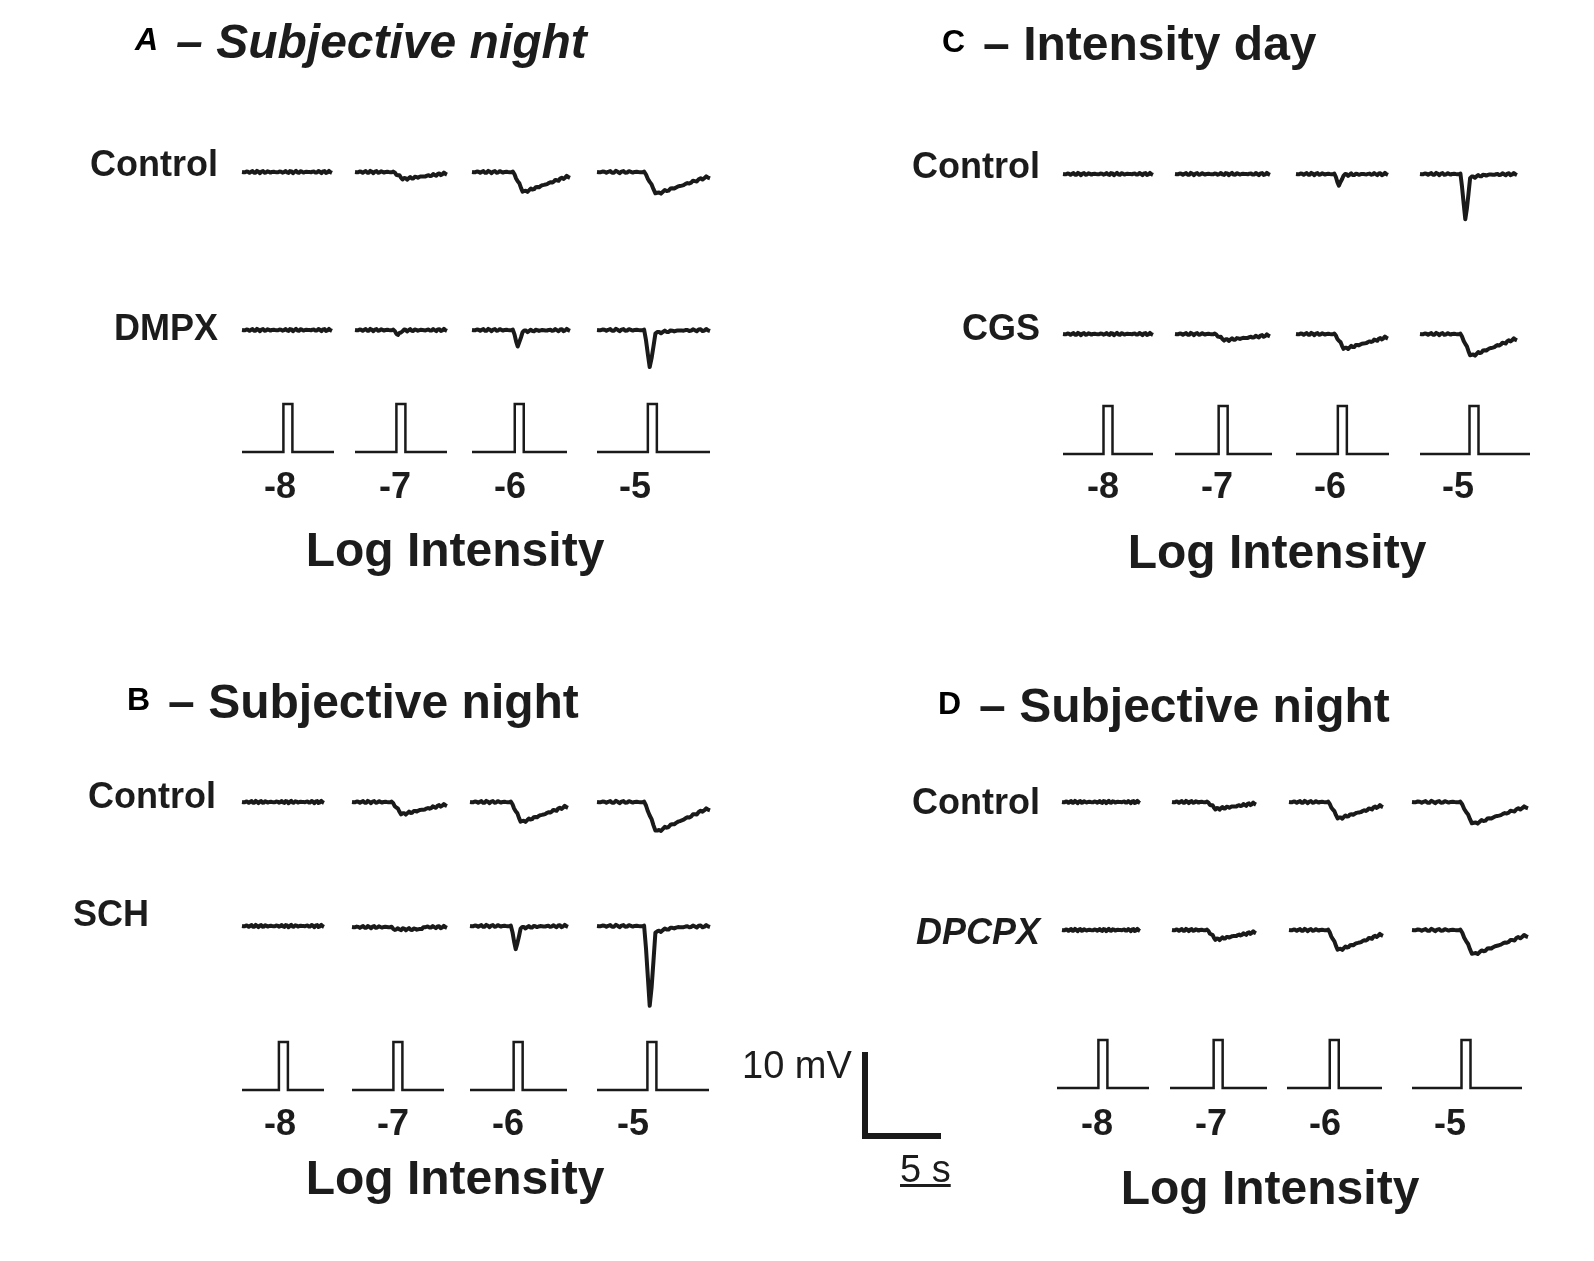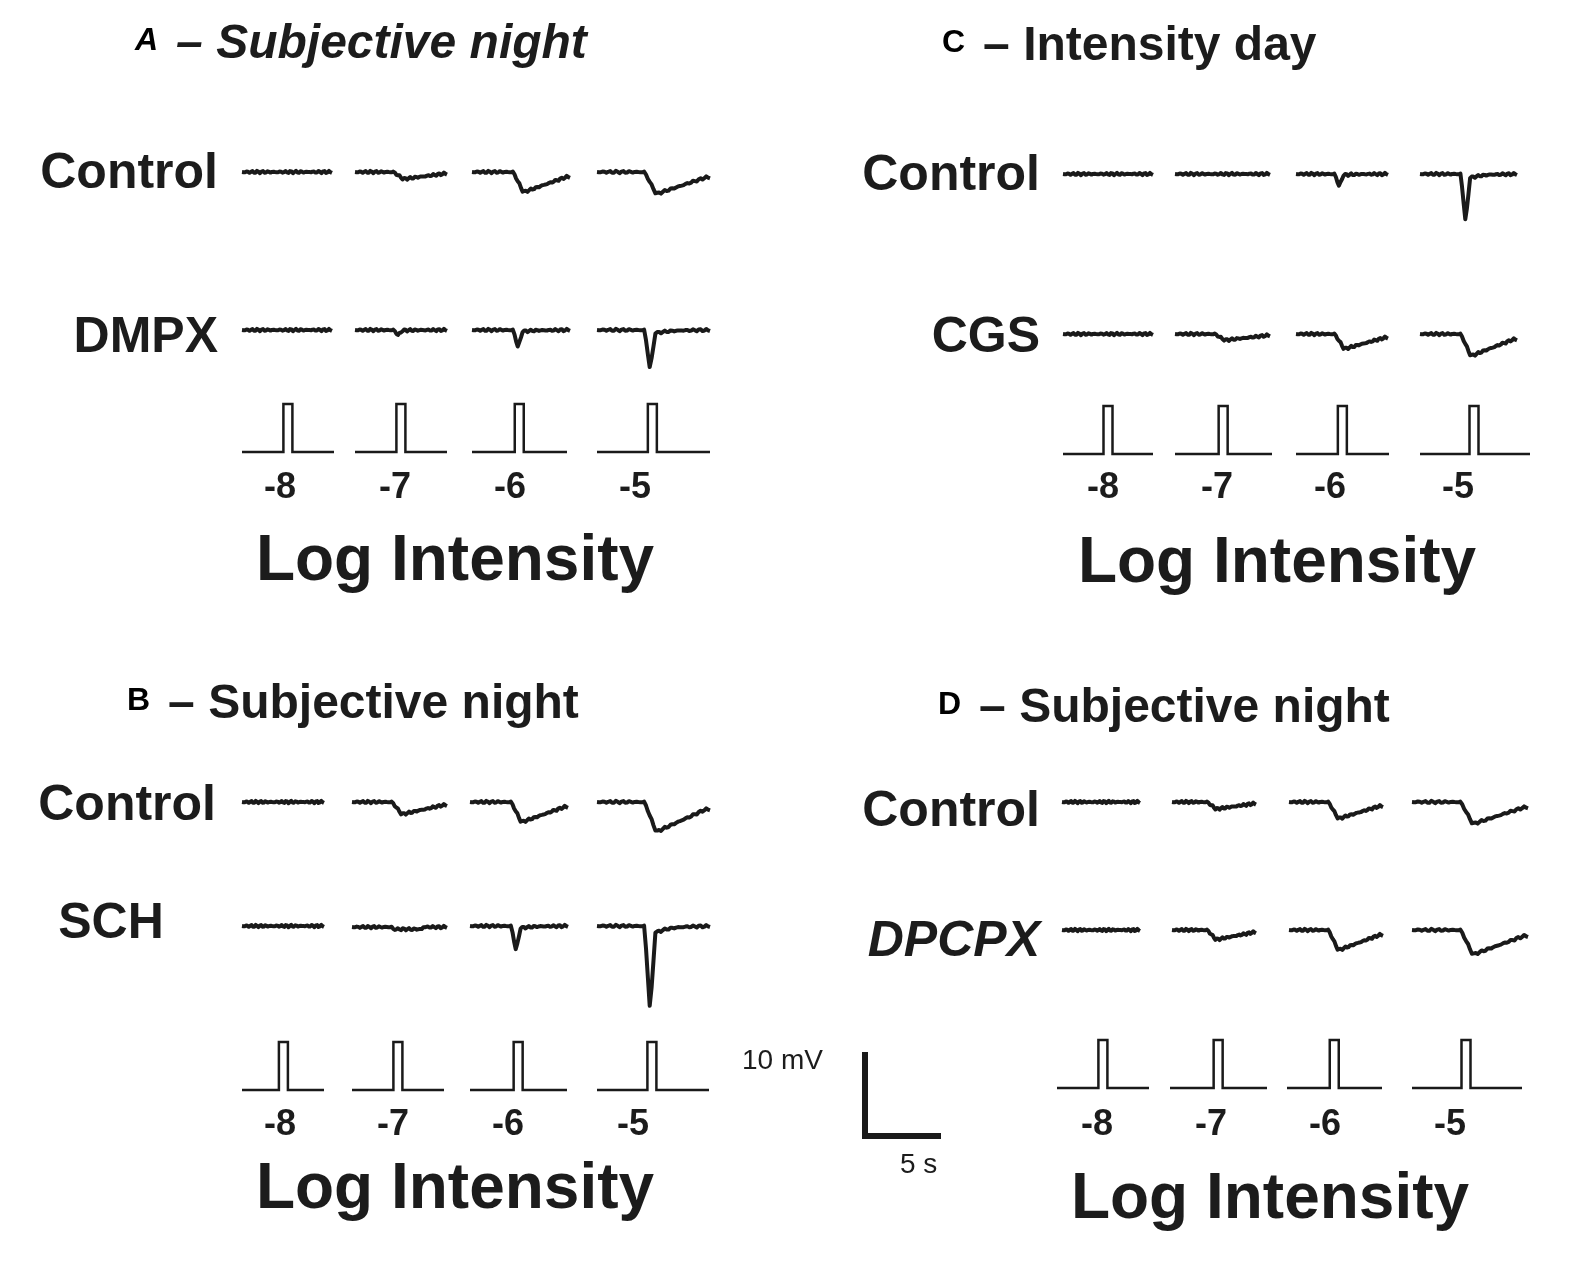--- a/index.html
+++ b/index.html
@@ -1,23 +1,23 @@
 <!DOCTYPE html>
 <html><head>
 <meta charset="utf-8">
 <style>
   html, body { margin: 0; padding: 0; background: #ffffff; }
   body { width: 1594px; height: 1261px; position: relative; overflow: hidden;
          font-family: "Liberation Sans", "DejaVu Sans", sans-serif; color: #1c1c1c; }
   .panel-title { position: absolute; font-weight: bold; font-size: 48px; white-space: nowrap; line-height: 1; }
   .panel-title .letter { font-size: 32px; font-weight: bold; color: #000; margin-right: 18px; vertical-align: 8px; }
-  .row-label { position: absolute; font-weight: bold; font-size: 50px; text-align: right; width: 210px; line-height: 1; }
+  .row-label { position: absolute; font-weight: bold; font-size: 36px; text-align: right; width: 210px; line-height: 1; }
   .tick { position: absolute; font-weight: bold; font-size: 36px; line-height: 1; transform: translateX(-50%); }
-  .axis-title { position: absolute; font-weight: bold; font-size: 64px; line-height: 1; white-space: nowrap; transform: translateX(-50%); }
-  .scale-label { position: absolute; font-size: 28px; line-height: 1; white-space: nowrap; }
+  .axis-title { position: absolute; font-weight: bold; font-size: 48px; line-height: 1; white-space: nowrap; transform: translateX(-50%); }
+  .scale-label { position: absolute; font-size: 38px; line-height: 1; white-space: nowrap; }
   svg.layer { position: absolute; left: 0; top: 0; }
 </style>
 </head>
 <body>
 
 <div class="panel-title" style="left:135px; top:18px;font-style:italic;">
   <span class="letter">A</span><span>– Subjective night</span>
 </div>
 <div class="row-label" style="left:8px; top:146px;">Control</div>
 <div class="row-label" style="left:8px; top:310px;">DMPX</div>
@@ -54,21 +54,21 @@
 </div>
 <div class="row-label" style="left:830px; top:784px;">Control</div>
 <div class="row-label" style="left:830px; top:914px;font-style:italic;">DPCPX</div>
 <div class="tick" style="left:1097px; top:1105px;">-8</div>
 <div class="tick" style="left:1211px; top:1105px;">-7</div>
 <div class="tick" style="left:1325px; top:1105px;">-6</div>
 <div class="tick" style="left:1450px; top:1105px;">-5</div>
 <div class="axis-title" style="left:1270px; top:1164px;">Log Intensity</div>
 
 <div class="scale-label" style="left:742px; top:1046px;">10 mV</div>
-<div class="scale-label" style="left:900px; top:1150px;">5 s</div>
+<div class="scale-label" style="left:900px; top:1150px;text-decoration:underline;">5 s</div>
 
 <svg class="layer" id="traces" width="1594" height="1261" xmlns="http://www.w3.org/2000/svg">
   <g id="scale-bar">
     <line x1="865" y1="1052" x2="865" y2="1138" stroke="#1a1a1a" stroke-width="6"></line>
     <line x1="862" y1="1136" x2="941" y2="1136" stroke="#1a1a1a" stroke-width="6"></line>
   </g>
 <path d="M242.0,172.0 L243.5,172.2 L245.0,172.2 L246.5,171.5 L248.0,171.8 L249.5,172.8 L251.0,171.8 L252.5,171.1 L254.0,172.7 L255.5,172.7 L257.0,170.9 L258.5,171.8 L260.0,173.2 L261.5,171.6 L263.0,171.1 L264.5,172.7 L266.0,172.5 L267.5,171.2 L269.0,171.9 L270.5,172.6 L272.0,171.9 L273.5,171.7 L275.0,172.0 L276.5,172.2 L278.0,172.3 L279.5,171.6 L281.0,171.7 L282.5,172.7 L284.0,172.1 L285.5,171.0 L287.0,172.4 L288.5,172.9 L290.0,171.1 L291.5,171.4 L293.0,173.2 L294.5,172.0 L296.0,170.9 L297.5,172.5 L299.0,172.7 L300.5,171.3 L302.0,171.7 L303.5,172.6 L305.0,172.0 L306.5,171.7 L308.0,171.9 L309.5,172.1 L311.0,172.3 L312.5,171.7 L314.0,171.5 L315.5,172.6 L317.0,172.4 L318.5,171.0 L320.0,172.0 L321.5,173.1 L323.0,171.4 L324.5,171.1 L326.0,173.0 L327.5,172.4 L329.0,170.9 L330.5,172.2 L332.0,172.9" fill="none" stroke="#1a1a1a" stroke-width="4" stroke-linejoin="round"></path>
     <path d="M355.0,172.0 L356.5,172.2 L358.1,172.2 L359.6,171.5 L361.1,171.8 L362.7,172.8 L364.2,171.8 L365.7,171.1 L367.3,172.7 L368.8,172.7 L370.3,170.9 L371.9,171.8 L373.4,173.2 L374.9,171.6 L376.5,171.1 L378.0,172.7 L379.5,172.5 L381.1,171.2 L382.6,171.9 L384.1,172.6 L385.7,171.9 L387.2,171.7 L388.7,172.0 L390.3,172.2 L391.8,172.3 L393.3,171.6 L394.9,172.6 L396.4,174.8 L397.9,175.3 L399.5,175.3 L401.0,177.8 L402.5,179.5 L404.1,178.1 L405.6,178.2 L407.1,179.7 L408.7,178.3 L410.2,177.0 L411.7,178.4 L413.3,178.4 L414.8,176.8 L416.3,177.0 L417.9,177.7 L419.4,176.9 L420.9,176.4 L422.5,176.4 L424.0,176.4 L425.5,176.4 L427.1,175.6 L428.6,175.2 L430.1,176.1 L431.7,175.7 L433.2,174.1 L434.7,174.9 L436.3,175.8 L437.8,173.9 L439.3,173.4 L440.9,175.1 L442.4,174.2 L443.9,172.6 L445.5,173.9 L447.0,174.6" fill="none" stroke="#1a1a1a" stroke-width="4" stroke-linejoin="round"></path>
     <path d="M472.0,172.0 L473.6,172.2 L475.3,172.2 L476.9,171.5 L478.5,171.8 L480.2,172.8 L481.8,171.8 L483.4,171.1 L485.1,172.7 L486.7,172.7 L488.3,170.9 L490.0,171.8 L491.6,173.2 L493.2,171.6 L494.9,171.1 L496.5,172.7 L498.1,172.5 L499.8,171.2 L501.4,171.9 L503.0,172.6 L504.7,171.9 L506.3,171.7 L507.9,172.0 L509.6,172.2 L511.2,172.3 L512.8,171.6 L514.5,174.3 L516.1,178.5 L517.7,181.2 L519.4,183.3 L521.0,187.9 L522.6,191.7 L524.3,191.0 L525.9,190.8 L527.5,191.9 L529.2,190.2 L530.8,188.5 L532.4,189.5 L534.1,189.1 L535.7,187.2 L537.3,187.0 L539.0,187.3 L540.6,186.1 L542.2,185.2 L543.9,184.9 L545.5,184.5 L547.1,184.1 L548.8,183.0 L550.4,182.2 L552.0,182.6 L553.7,181.8 L555.3,179.9 L556.9,180.3 L558.6,180.8 L560.2,178.5 L561.8,177.7 L563.5,179.0 L565.1,177.7 L566.7,175.9 L568.4,177.2 L570.0,177.9" fill="none" stroke="#1a1a1a" stroke-width="4" stroke-linejoin="round"></path>
     <path d="M597.0,172.0 L598.9,172.2 L600.8,172.2 L602.6,171.5 L604.5,171.8 L606.4,172.8 L608.3,171.8 L610.2,171.1 L612.1,172.7 L614.0,172.7 L615.8,170.9 L617.7,171.8 L619.6,173.2 L621.5,171.6 L623.4,171.1 L625.3,172.7 L627.1,172.5 L629.0,171.2 L630.9,171.9 L632.8,172.6 L634.7,171.9 L636.5,171.7 L638.4,172.0 L640.3,172.2 L642.2,172.3 L644.1,171.6 L646.0,174.5 L647.9,179.0 L649.7,181.9 L651.6,184.4 L653.5,189.2 L655.4,193.3 L657.3,192.8 L659.1,192.5 L661.0,193.6 L662.9,191.8 L664.8,190.1 L666.7,191.0 L668.6,190.6 L670.5,188.5 L672.3,188.3 L674.2,188.5 L676.1,187.4 L678.0,186.4 L679.9,186.0 L681.8,185.6 L683.6,185.1 L685.5,183.9 L687.4,183.1 L689.3,183.5 L691.2,182.6 L693.0,180.7 L694.9,181.1 L696.8,181.5 L698.7,179.2 L700.6,178.3 L702.5,179.5 L704.4,178.2 L706.2,176.4 L708.1,177.7 L710.0,178.4" fill="none" stroke="#1a1a1a" stroke-width="4" stroke-linejoin="round"></path>

